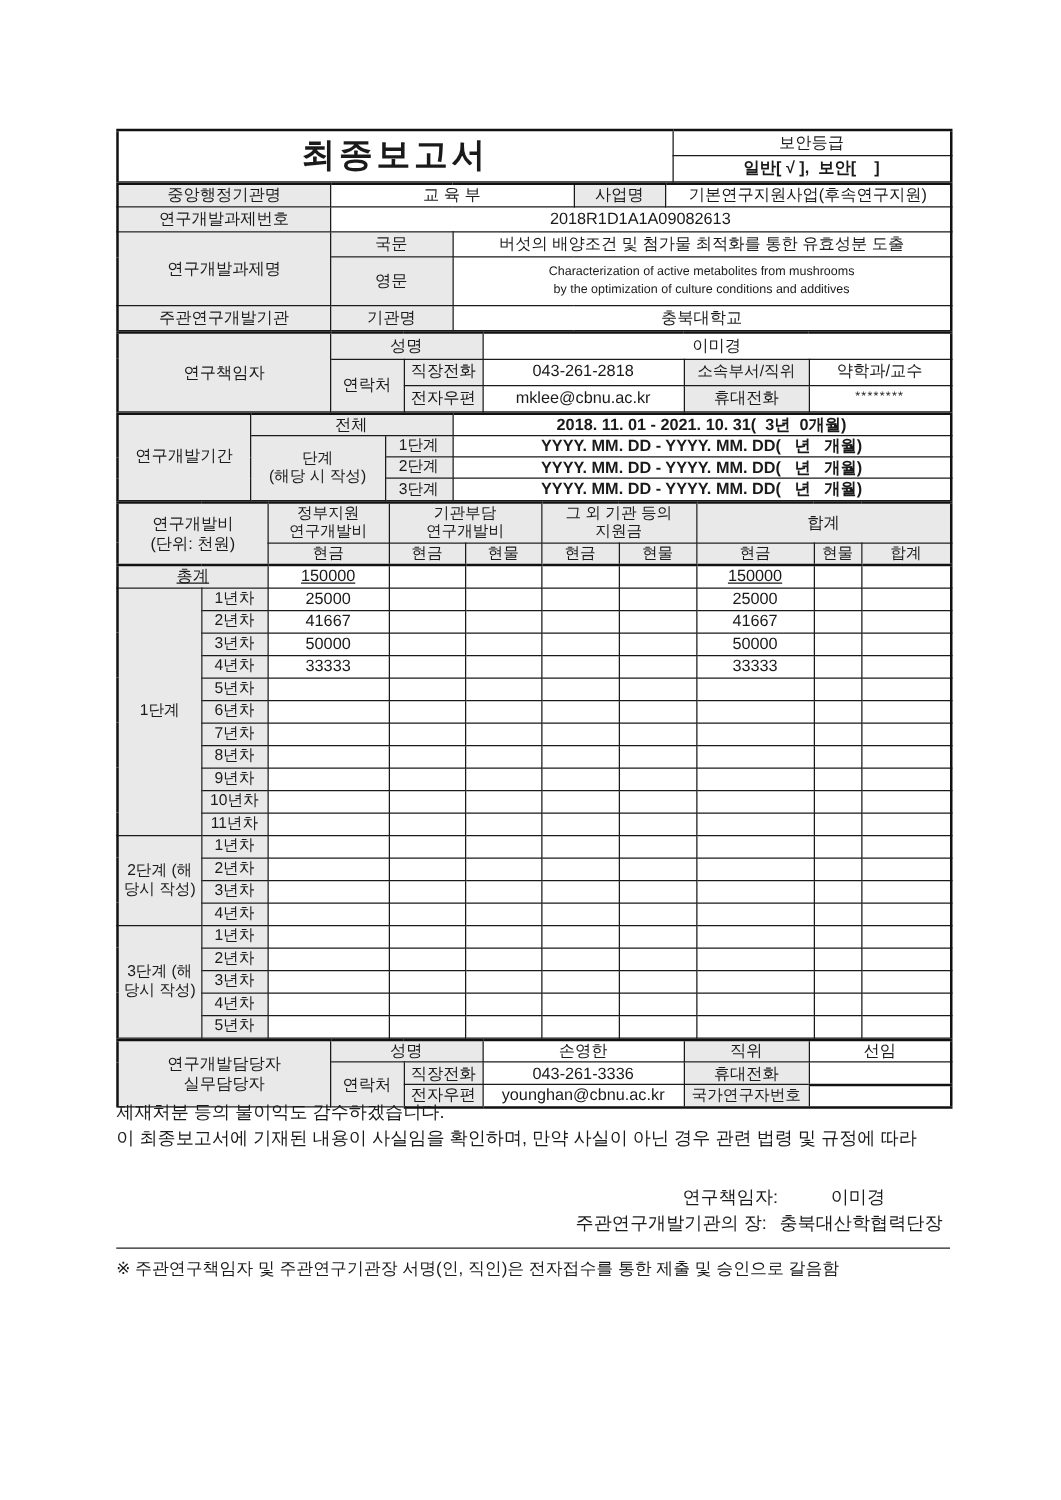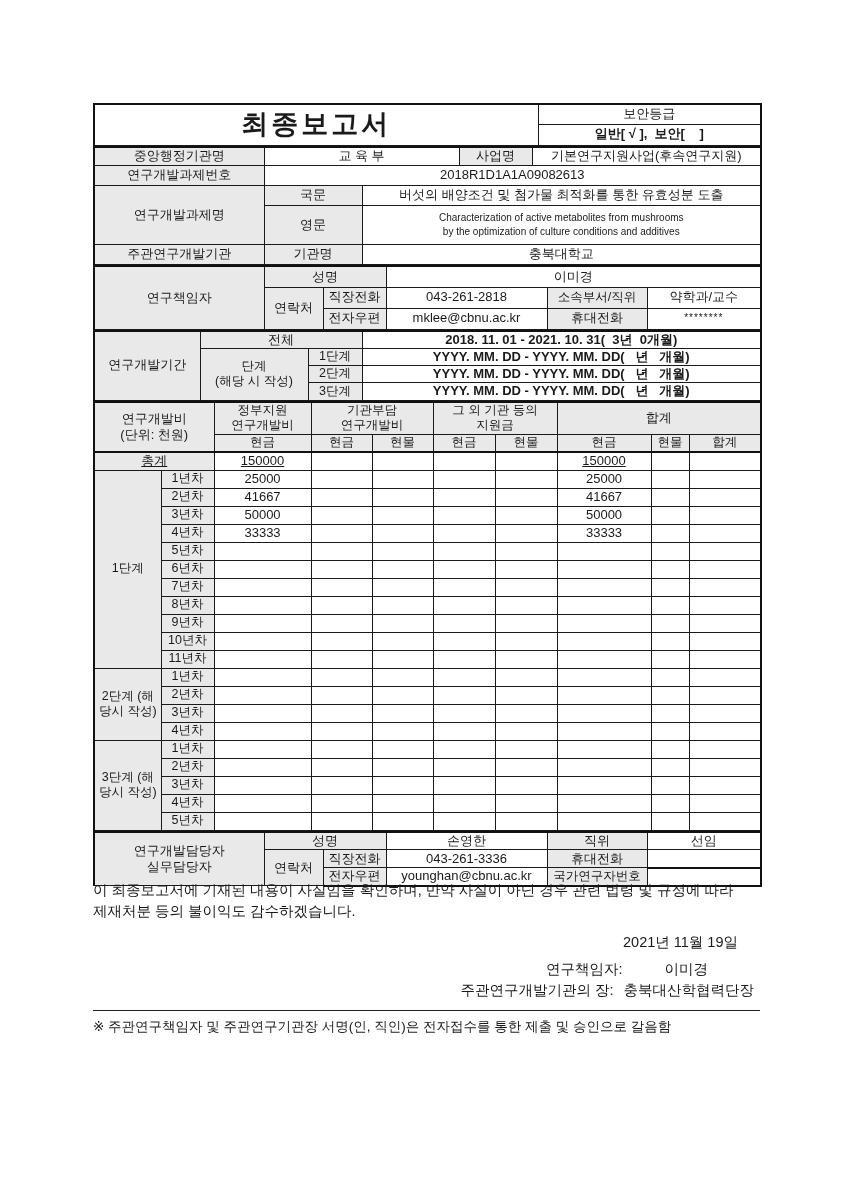--- a/index.html
+++ b/index.html
@@ -17,21 +17,21 @@
   .pre { white-space:pre;font-weight:bold; }
   .h20 { height:20px; } .h21 { height:21px; } .h19 { height:19px; } .h39 { height:39px; }
   .h17 { height:17px; } .h18 { height:18px; } .h30 { height:30px; }
   .title-cell { font-size:27px; font-weight:bold; letter-spacing:3px; }
   .small { font-size:12.5px; }
   .eng { font-size:10px; line-height:1.45; }
   .thick-top td { border-top:2px solid #111;text-decoration:underline; }
   .footer-block { position:absolute; left:93px; top:880px; width:667px; font-size:14.5px; }
   .statement { line-height:21px; text-align:left; }
   .date-line { text-align:right; padding-right:22px; margin-top:11px; }
-  .sign-line1 { text-align:right; padding-right:52px; margin-top:8px; }
+  .sign-line1 { text-align:right; padding-right:52px; margin-top:26px; }
   .sign-line2 { text-align:right; padding-right:6px; margin-top:2px; }
   .sign-gap1 { display:inline-block; margin-left:42px; }
   .sign-gap2 { display:inline-block; margin-left:10px; }
   .rule { border-top:1.5px solid #222; margin-top:10px; }
   .note-line { margin-top:7px; font-size:13.5px; text-align:left; }
   .masked { font-size:10px; letter-spacing:1px; }
 </style>
 </head>
 <body>
 
@@ -473,24 +473,23 @@
         <td class="white b">younghan@cbnu.ac.kr</td>
         <td class="gray small b">국가연구자번호</td>
         <td class="white b"></td>
       </tr>
     </tbody>
       </table>
   </div>
 
   <div class="footer-block">
     <div class="statement">
+      <div>제재처분 등의 불이익도 감수하겠습니다.</div>
       <div>이 최종보고서에 기재된 내용이 사실임을 확인하며, 만약 사실이 아닌 경우 관련 법령 및 규정에 따라</div>
-      <div>제재처분 등의 불이익도 감수하겠습니다.</div>
     </div>
-    <div class="date-line">2021년 11월 19일</div>
     <div class="sign-line1">
       <span>연구책임자:</span><span class="sign-gap1">이미경</span>
     </div>
     <div class="sign-line2">
       <span>주관연구개발기관의 장:</span><span class="sign-gap2">충북대산학협력단장</span>
     </div>
     <div class="rule"></div>
     <div class="note-line">※ 주관연구책임자 및 주관연구기관장 서명(인, 직인)은 전자접수를 통한 제출 및 승인으로 갈음함</div>
   </div>
 

